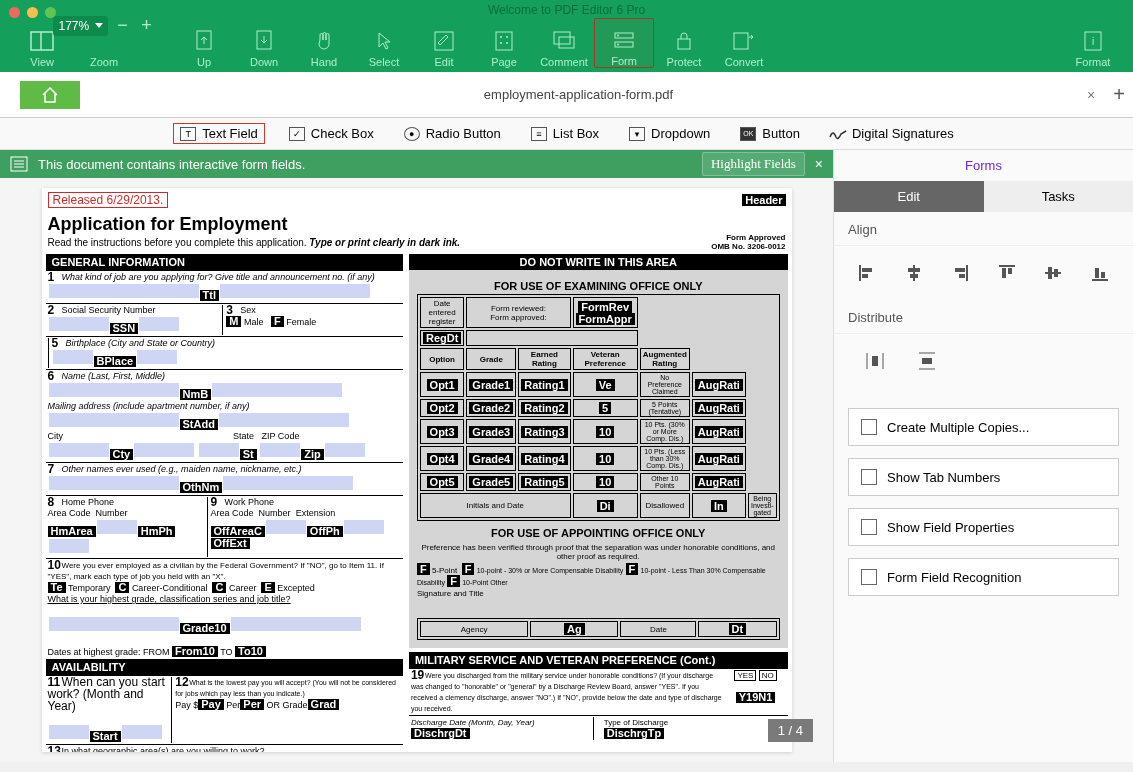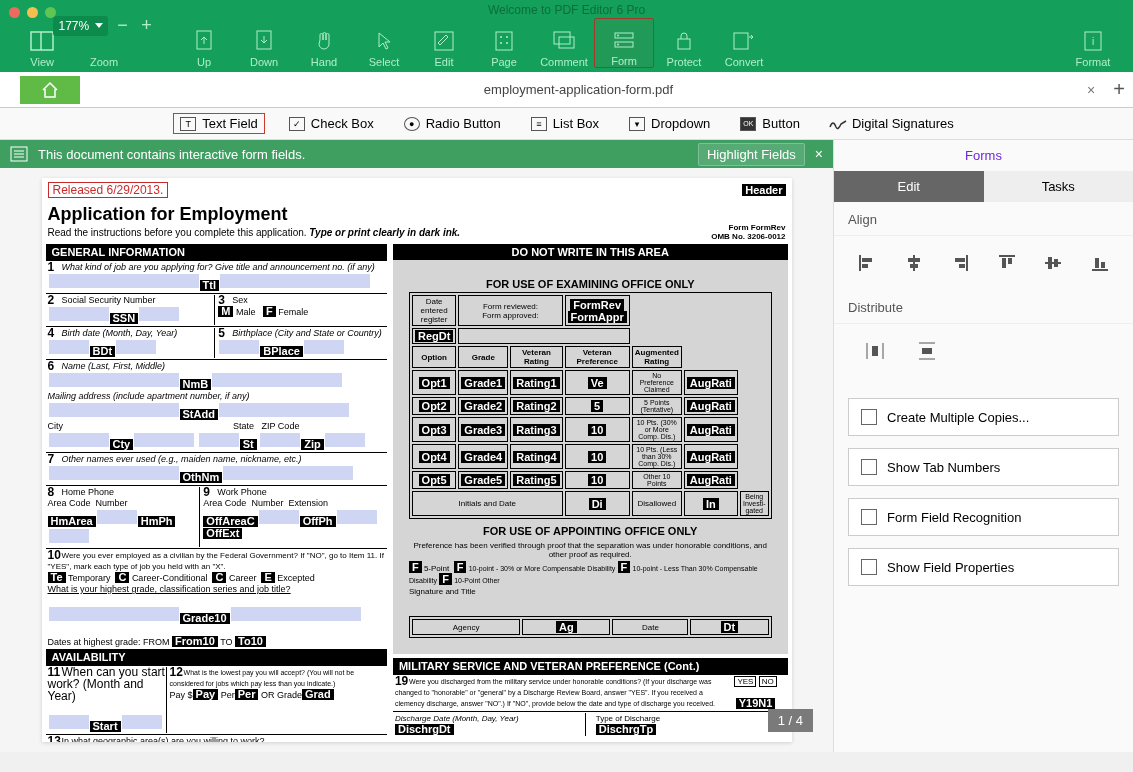--- a/index.html
+++ b/index.html
@@ -19,38 +19,38 @@
 .zoom-box { display: flex; flex-direction: column; align-items: center; width: 100px; }
 .zoom-row { display: flex; align-items: center; gap: 6px; }
 .zoom-select { background: #0d8b4c; color: #fff; border: none; font-size: 12px; padding: 2px 18px 2px 6px; border-radius: 3px; height: 20px; appearance: none; position: relative; }
 .zoom-wrap { position: relative; }
 .zoom-wrap::after { content: ""; position: absolute; right: 5px; top: 7px; border-left: 4px solid transparent; border-right: 4px solid transparent; border-top: 5px solid #fff; }
 .pm { color: #b0edca; font-size: 18px; width: 18px; text-align: center; cursor: pointer; }
 .tb-spacer { flex: 1; }
 .tb-btn.active { border: 1px solid #a03a2a; border-radius: 2px; background: rgba(200,90,70,0.08); }
 
 
-.tabbar { background: #fff; display: flex; align-items: center; height: 36px; border-bottom: 1px solid #ccc; padding-left: 20px; }
+.tabbar { background: #fff; display: flex; align-items: center; height: 46px; border-bottom: 1px solid #ccc; padding-left: 20px; }
 .home-tab { width: 60px; background: #5fbb46; height: 28px; display: flex; align-items: center; justify-content: center; }
 .tab-title { flex: 1; text-align: center; font-size: 13px; color: #444; }
 .tab-close { width: 28px; text-align: center; color: #777; font-size: 14px; cursor: pointer; }
 .tab-plus { width: 28px; text-align: center; color: #555; font-size: 20px; cursor: pointer; }
 
 
 .formtools { background: #f9f9f9; display: flex; align-items: center; justify-content: center; gap: 18px; height: 32px; font-size: 13px; border-bottom: 1px solid #ddd; }
 .ft { display: flex; align-items: center; gap: 6px; cursor: pointer; padding: 2px 6px; }
 .ft .fic { width: 16px; height: 14px; display: inline-flex; align-items: center; justify-content: center; border: 1px solid #555; font-size: 9px; }
 .ft.selected { border: 1px solid #cc3a2a; }
 .fic.radio { border-radius: 50%; }
 .fic.sig { border: none; }
 
 
 .banner { background: #3f9f61; color: #fff; display: flex; align-items: center; height: 28px; font-size: 13px; padding: 0 10px; gap: 10px; }
 .banner-msg { flex: 1; }
-.hl-btn { background: rgba(255,255,255,0.12); border: 1px solid rgba(255,255,255,0.25); padding: 3px 8px; border-radius: 2px; cursor: pointer; }
+.hl-btn { background: rgba(255,255,255,0.12); border: 1px solid rgba(255,255,255,0.25); padding: 3px 8px; border-radius: 2px; cursor: pointer; font-family: Liberation Serif, serif; }
 .banner-x { cursor: pointer; font-size: 14px; }
 
 
 .main { display: flex; height: calc(772px - 22px - 50px - 28px - 32px - 28px); }
 .canvas { flex: 1; background: #f5f5f5; position: relative; overflow: hidden; padding: 10px 30px; }
 .page-counter { position: absolute; right: 20px; bottom: 20px; background: #7a7a7a; color: #fff; padding: 4px 10px; font-size: 13px; }
 
 
 .rpanel { width: 300px; background: #fafafa; border-left: 1px solid #ddd; display: flex; flex-direction: column; }
 .rpanel-title { text-align: center; padding: 8px; color: #6d28d9; font-size: 13px; }
@@ -288,37 +288,36 @@
           <span class="redtext">Released 6/29/2013.</span>
           <span style="flex:1"></span>
           <span class="blk">Header</span>
         </div>
         <div style="display:flex;align-items:flex-end">
           <div style="flex:1">
             <div class="h1">Application for Employment</div>
             <div class="instr"><span>Read the instructions before you complete this application.  </span><b><i>Type or print clearly in dark ink.</i></b></div>
           </div>
           <div style="text-align:right;font-size:8px;padding:0 6px">
-            <div style="font-weight:bold">Form FormRev</div>
+            <div style="font-weight:bold">Form Approved</div>
             <div style="font-weight:bold">OMB No. 3206-0012</div>
           </div>
         </div>
 
         <div class="formcols">
 
           <div class="lcol">
             <div class="bar">GENERAL INFORMATION</div>
             <div class="row"><span class="numcell">1</span><span style="font-style:italic">What kind of job are you applying for?  Give title and announcement no.  (if any)</span><br>
               <span class="fieldbox" style="width:150px"></span><span class="fld-blk">Ttl</span><span class="fieldbox" style="width:150px"></span></div>
             <div class="row" style="display:flex">
               <div style="flex:1"><span class="numcell">2</span><span>Social Security Number</span><br><span class="fieldbox" style="width:60px"></span><span class="fld-blk">SSN</span><span class="fieldbox" style="width:40px"></span></div>
               <div style="flex:1;border-left:1px solid #000;padding-left:3px"><span class="numcell">3</span><span>Sex</span><br><span class="fld-blk">M</span> <span>Male</span> &nbsp;&nbsp;<span class="fld-blk">F</span> <span>Female</span></div>
             </div>
             <div class="row" style="display:flex">
-              <div style="flex:1"><span class="numcell">4</span><span style="font-style:italic">Birth date (Month, Day, Year)</span><br><span class="fieldbox" style="width:40px"></span><span class="fld-blk">BDt</span><span class="fieldbox" style="width:40px"></span></div>
               <div style="flex:1;border-left:1px solid #000;padding-left:3px"><span class="numcell">5</span><span style="font-style:italic">Birthplace (City and State or Country)</span><br><span class="fieldbox" style="width:40px"></span><span class="fld-blk">BPlace</span><span class="fieldbox" style="width:40px"></span></div>
             </div>
             <div class="row"><span class="numcell">6</span><span style="font-style:italic">Name (Last, First, Middle)</span><br>
               <span class="fieldbox" style="width:130px"></span><span class="fld-blk">NmB</span><span class="fieldbox" style="width:130px"></span><br>
               <span style="font-style:italic">Mailing address (include apartment number, if any)</span><br>
               <span class="fieldbox" style="width:130px"></span><span class="fld-blk">StAdd</span><span class="fieldbox" style="width:130px"></span><br>
               <span>City</span><span style="display:inline-block;width:170px"></span><span>State</span>&nbsp;&nbsp;&nbsp;<span>ZIP Code</span><br>
               <span class="fieldbox" style="width:60px"></span><span class="fld-blk">Cty</span><span class="fieldbox" style="width:60px"></span>
               <span class="fieldbox" style="width:10px"></span><span class="fld-blk">St</span>
               <span class="fieldbox" style="width:10px"></span><span class="fld-blk">Zip</span><span class="fieldbox" style="width:20px"></span>
@@ -347,37 +346,37 @@
               <div style="flex:1;border-left:1px solid #000;padding-left:3px"><span class="numcell">12</span><span style="font-size:7px">What is the lowest pay you will accept?  (You will not be considered for jobs which pay less than you indicate.)</span><br>
                 <span>Pay $</span><span class="fld-blk">Pay</span> <span>Per</span><span class="fld-blk">Per</span> <span>OR Grade</span><span class="fld-blk">Grad</span></div>
             </div>
             <div class="row"><span class="numcell">13</span><span>In what geographic area(s) are you willing to work?</span><br>
               <span class="fieldbox" style="width:130px"></span><span class="fld-blk">Area</span><span class="fieldbox" style="width:130px"></span></div>
 
           </div>
 
           <div class="rcol">
             <div class="bar" style="text-align:center">DO NOT WRITE IN THIS AREA</div>
-            <div class="greybox" style="padding:16px">
+            <div class="greybox" style="padding:8px">
               <div class="centered">FOR USE OF EXAMINING OFFICE ONLY</div>
               <table class="tbl" style="width:100%">
                 <tbody>
                     <tr>
                       <td>Date entered register</td>
                       <td colspan="2"><span>Form reviewed:</span><br><span>Form approved:</span></td>
                       <td><span class="fld-blk">FormRev</span><br><span class="fld-blk">FormAppr</span></td>
                     </tr>
                 <tr>
                       <td><span class="fld-blk">RegDt</span></td>
                       <td colspan="3"></td>
                     </tr>
                 <tr>
                       <th>Option</th>
                       <th>Grade</th>
-                      <th>Veteran Rating</th>
+                      <th>Earned Rating</th>
                       <th>Veteran Preference</th>
                       <th>Augmented Rating</th>
                     </tr>
                 <tr>
                       <td><span class="fld-blk">Opt1</span></td>
                       <td><span class="fld-blk">Grade1</span></td>
                       <td><span class="fld-blk">Rating1</span></td>
                       <td><span class="fld-blk">Ve</span></td>
                       <td style="font-size:7px">No Preference Claimed</td>
                       <td><span class="fld-blk">AugRati</span></td>
@@ -527,21 +526,21 @@
       <div class="act-btn">
           <span class="aicn"></span>
           <span>Create Multiple Copies...</span>
         </div>
       <div class="act-btn">
           <span class="aicn"></span>
           <span>Show Tab Numbers</span>
         </div>
       <div class="act-btn">
           <span class="aicn"></span>
-          <span>Form Field Recognition</span>
+          <span>Show Field Properties</span>
         </div>
       <div class="act-btn">
           <span class="aicn"></span>
-          <span>Show Field Properties</span>
+          <span>Form Field Recognition</span>
         </div>
     </div>
   </div>
 </div>
 
 </body></html>

